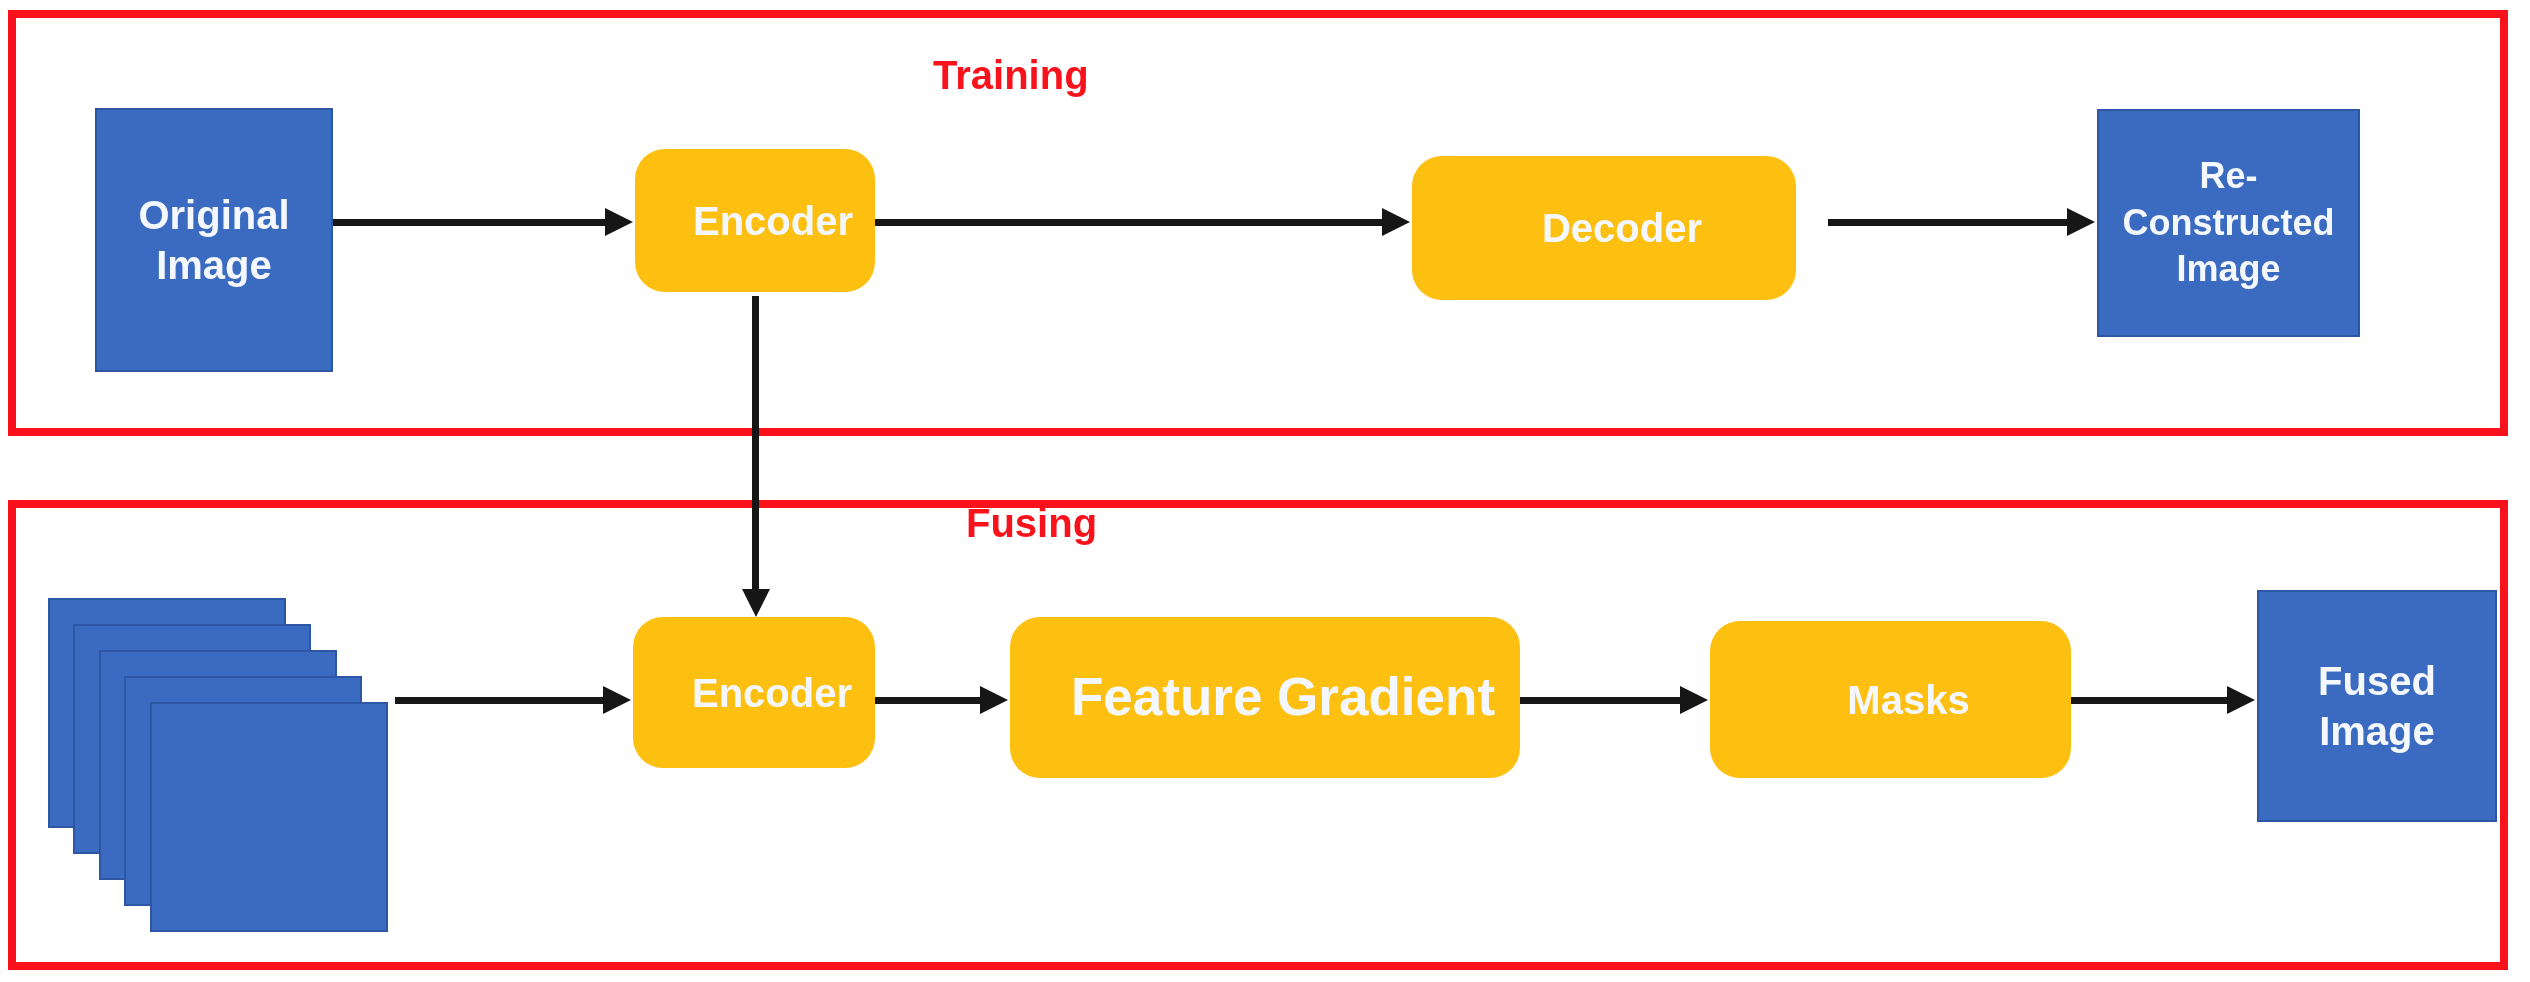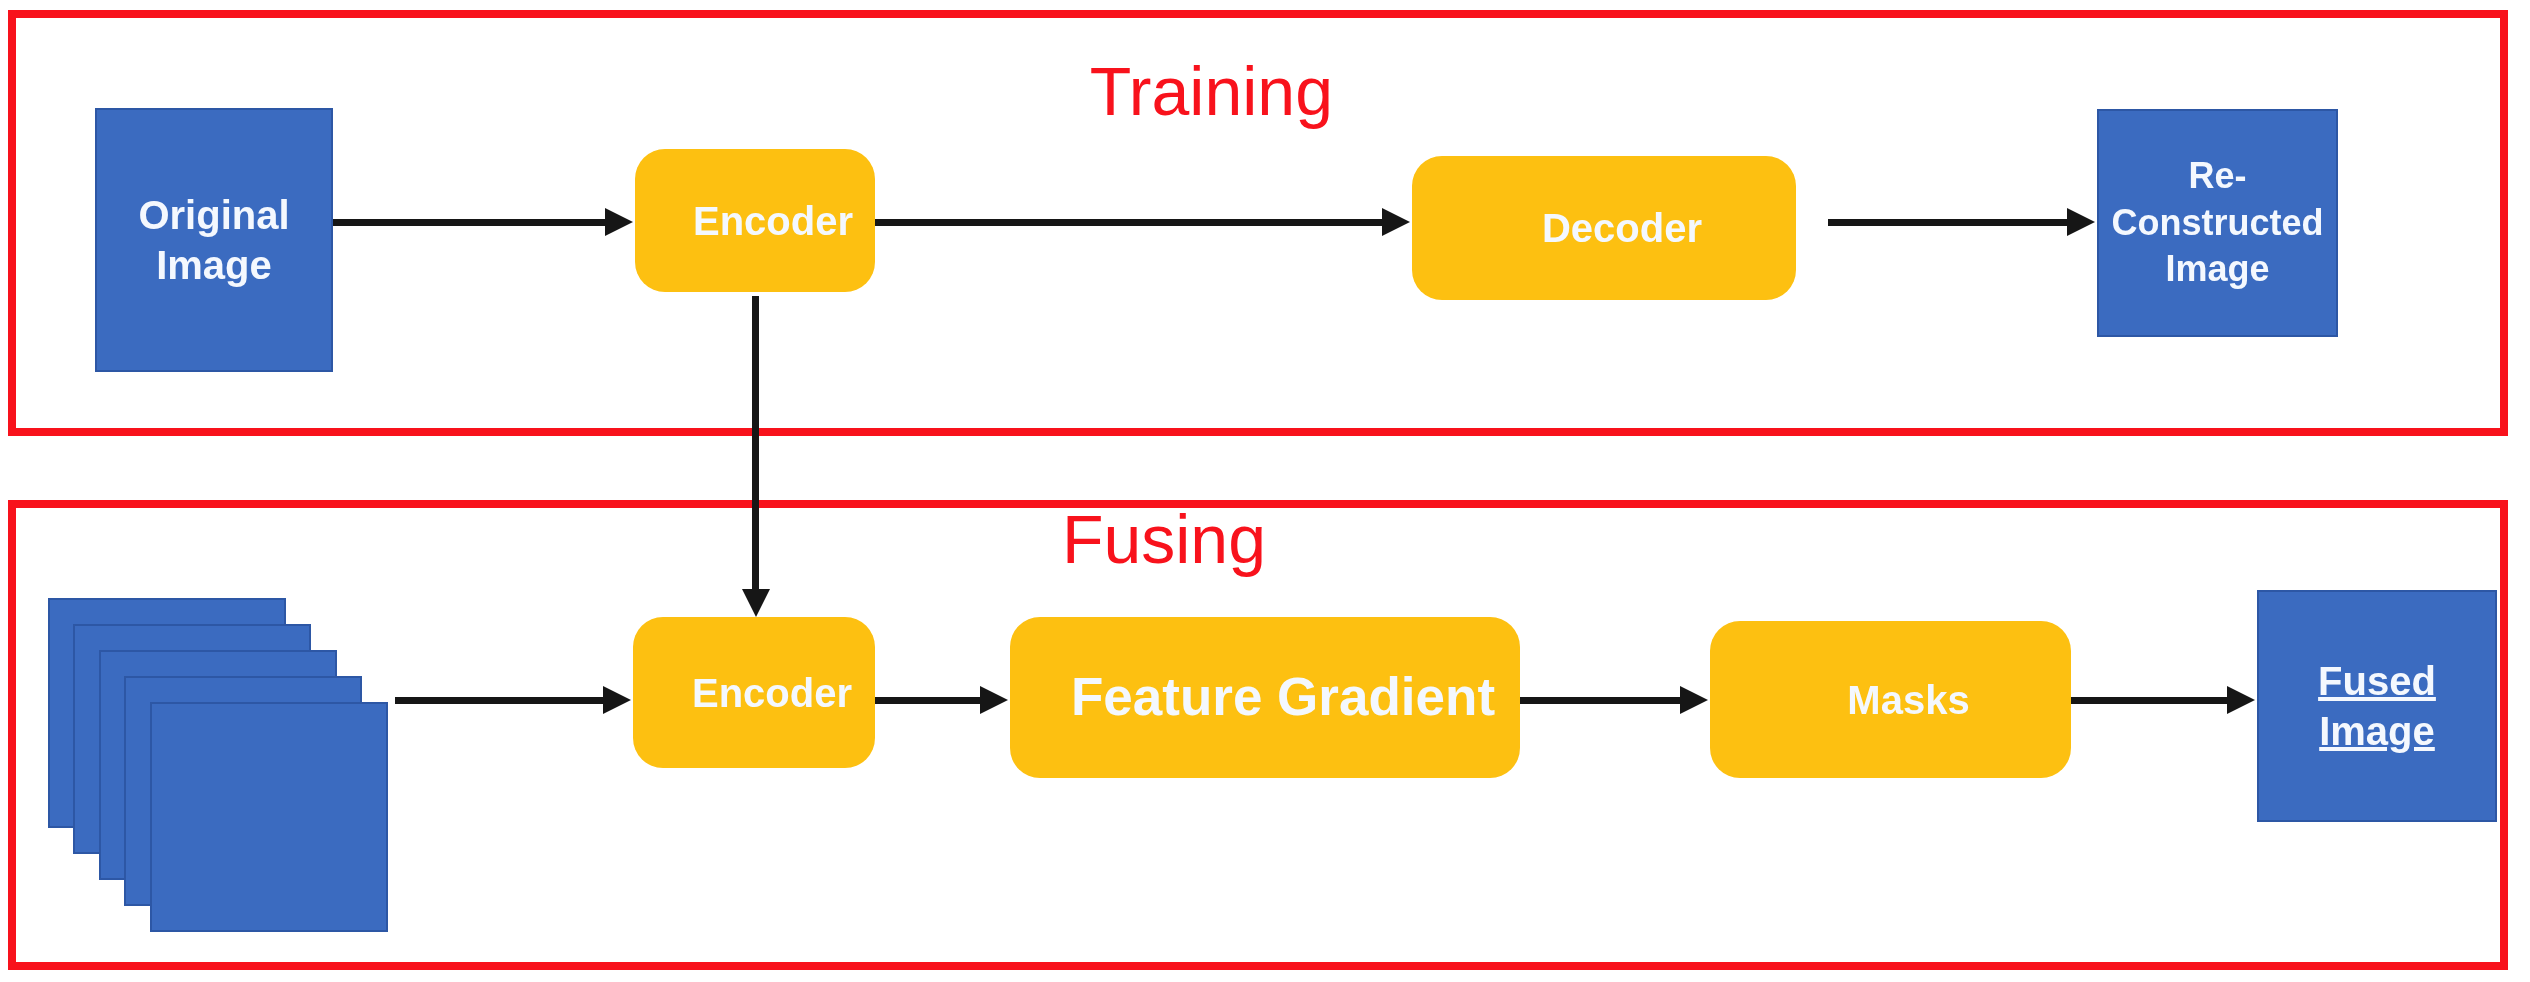--- a/index.html
+++ b/index.html
@@ -15,41 +15,41 @@
   html,body{margin:0;padding:0;background:var(--background);}
   .canvas{
     position:relative;width:2530px;height:982px;overflow:hidden;
     background:var(--background);
     font-family:"Liberation Sans",sans-serif;
   }
   .section{position:absolute;border:8px solid var(--section-border-red);box-sizing:border-box;background:transparent;}
   .sec-training{left:8px;top:10px;width:2500px;height:426px;}
   .sec-fusing{left:8px;top:500px;width:2500px;height:470px;}
   .sec-title{
-    position:absolute;color:var(--title-red);font-weight:400;font-size:68px;
-    text-align:right;line-height:1.15;letter-spacing:0;
+    position:absolute;color:var(--title-red);font-weight:700;font-size:40px;
+    text-align:left;line-height:1.15;letter-spacing:0;
   }
   .t-training{left:933px;top:52px;width:400px;}
   .t-fusing{left:966px;top:500px;width:300px;}
   .node{
     position:absolute;display:flex;align-items:center;justify-content:center;
     text-align:center;color:var(--label-white);font-weight:600;box-sizing:border-box;
   }
   .node span{white-space:pre-line;line-height:1.25;}
   .blue{background:var(--node-blue);border:2px solid var(--node-blue-border);}
   .yellow{background:var(--node-yellow);border-radius:30px;padding-left:36px;}
   .n-original{left:95px;top:108px;width:238px;height:264px;font-size:40px;}
   .n-enc-train{left:635px;top:149px;width:240px;height:143px;font-size:40px;}
   .n-decoder{left:1412px;top:156px;width:384px;height:144px;font-size:40px;}
-  .n-recon{left:2097px;top:109px;width:241px;height:228px;font-size:36px;}
+  .n-recon{left:2097px;top:109px;width:263px;height:228px;font-size:36px;}
   .n-recon span{line-height:1.3;}
   .n-enc-fuse{left:633px;top:617px;width:242px;height:151px;font-size:40px;}
   .n-fgrad{left:1010px;top:617px;width:510px;height:161px;font-size:53px;}
   .n-masks{left:1710px;top:621px;width:361px;height:157px;font-size:40px;}
-  .n-fused{left:2257px;top:590px;width:240px;height:232px;font-size:40px;text-decoration:underline;}
+  .n-fused{left:2257px;top:590px;width:240px;height:232px;font-size:40px;}
   .sheet{
     position:absolute;width:238px;height:230px;
     background:var(--node-blue);border:2px solid var(--node-blue-border);box-sizing:border-box;
   }
   .sheet1{left:48px;top:598px;}
   .sheet2{left:73px;top:624px;}
   .sheet3{left:99px;top:650px;}
   .sheet4{left:124px;top:676px;}
   .sheet5{left:150px;top:702px;}
   .sheet-front{

